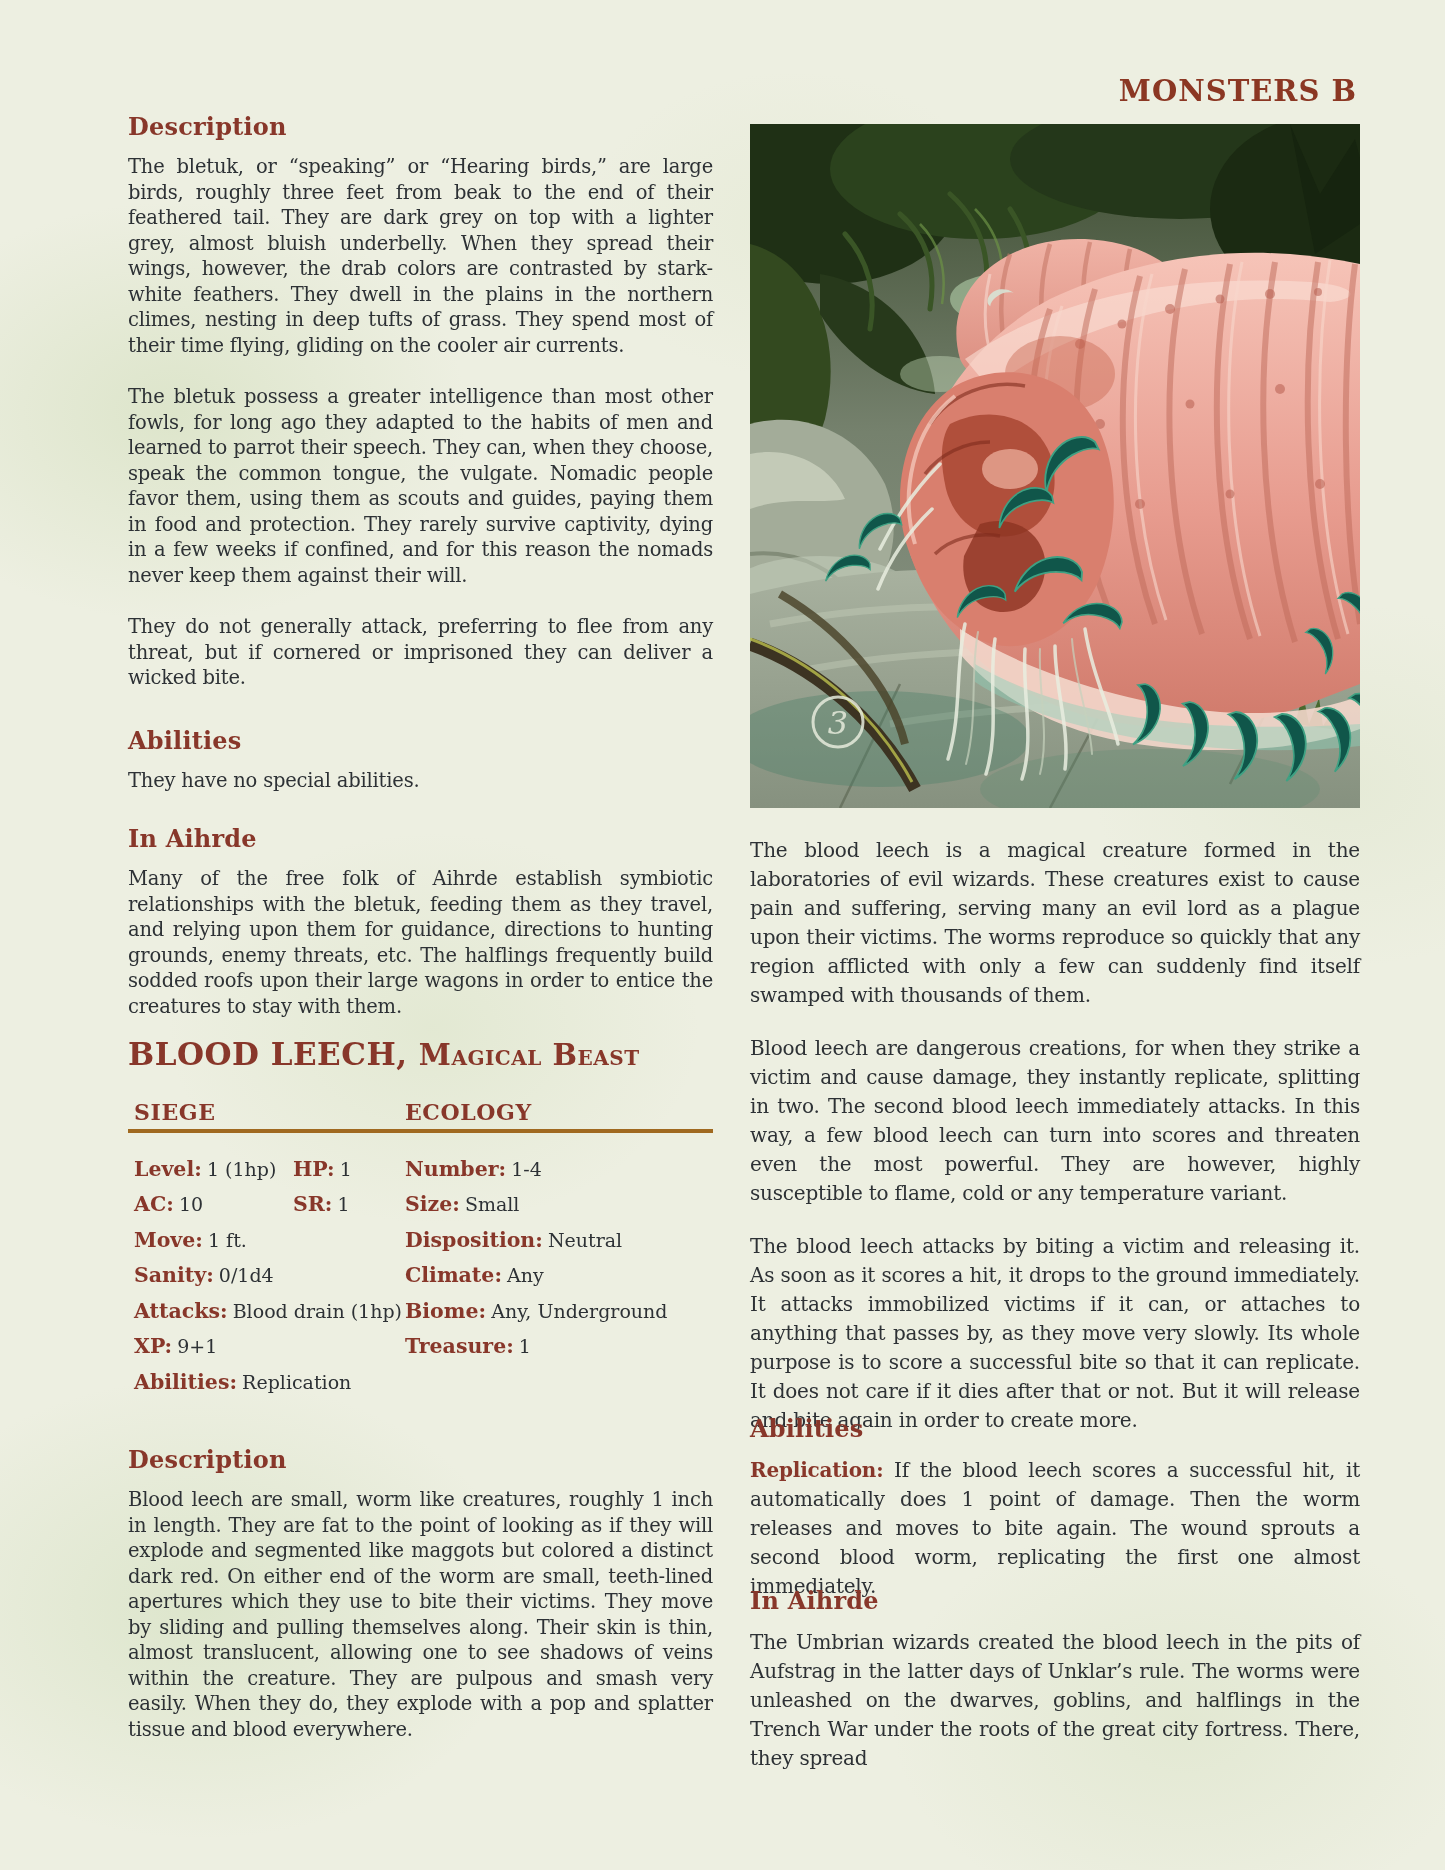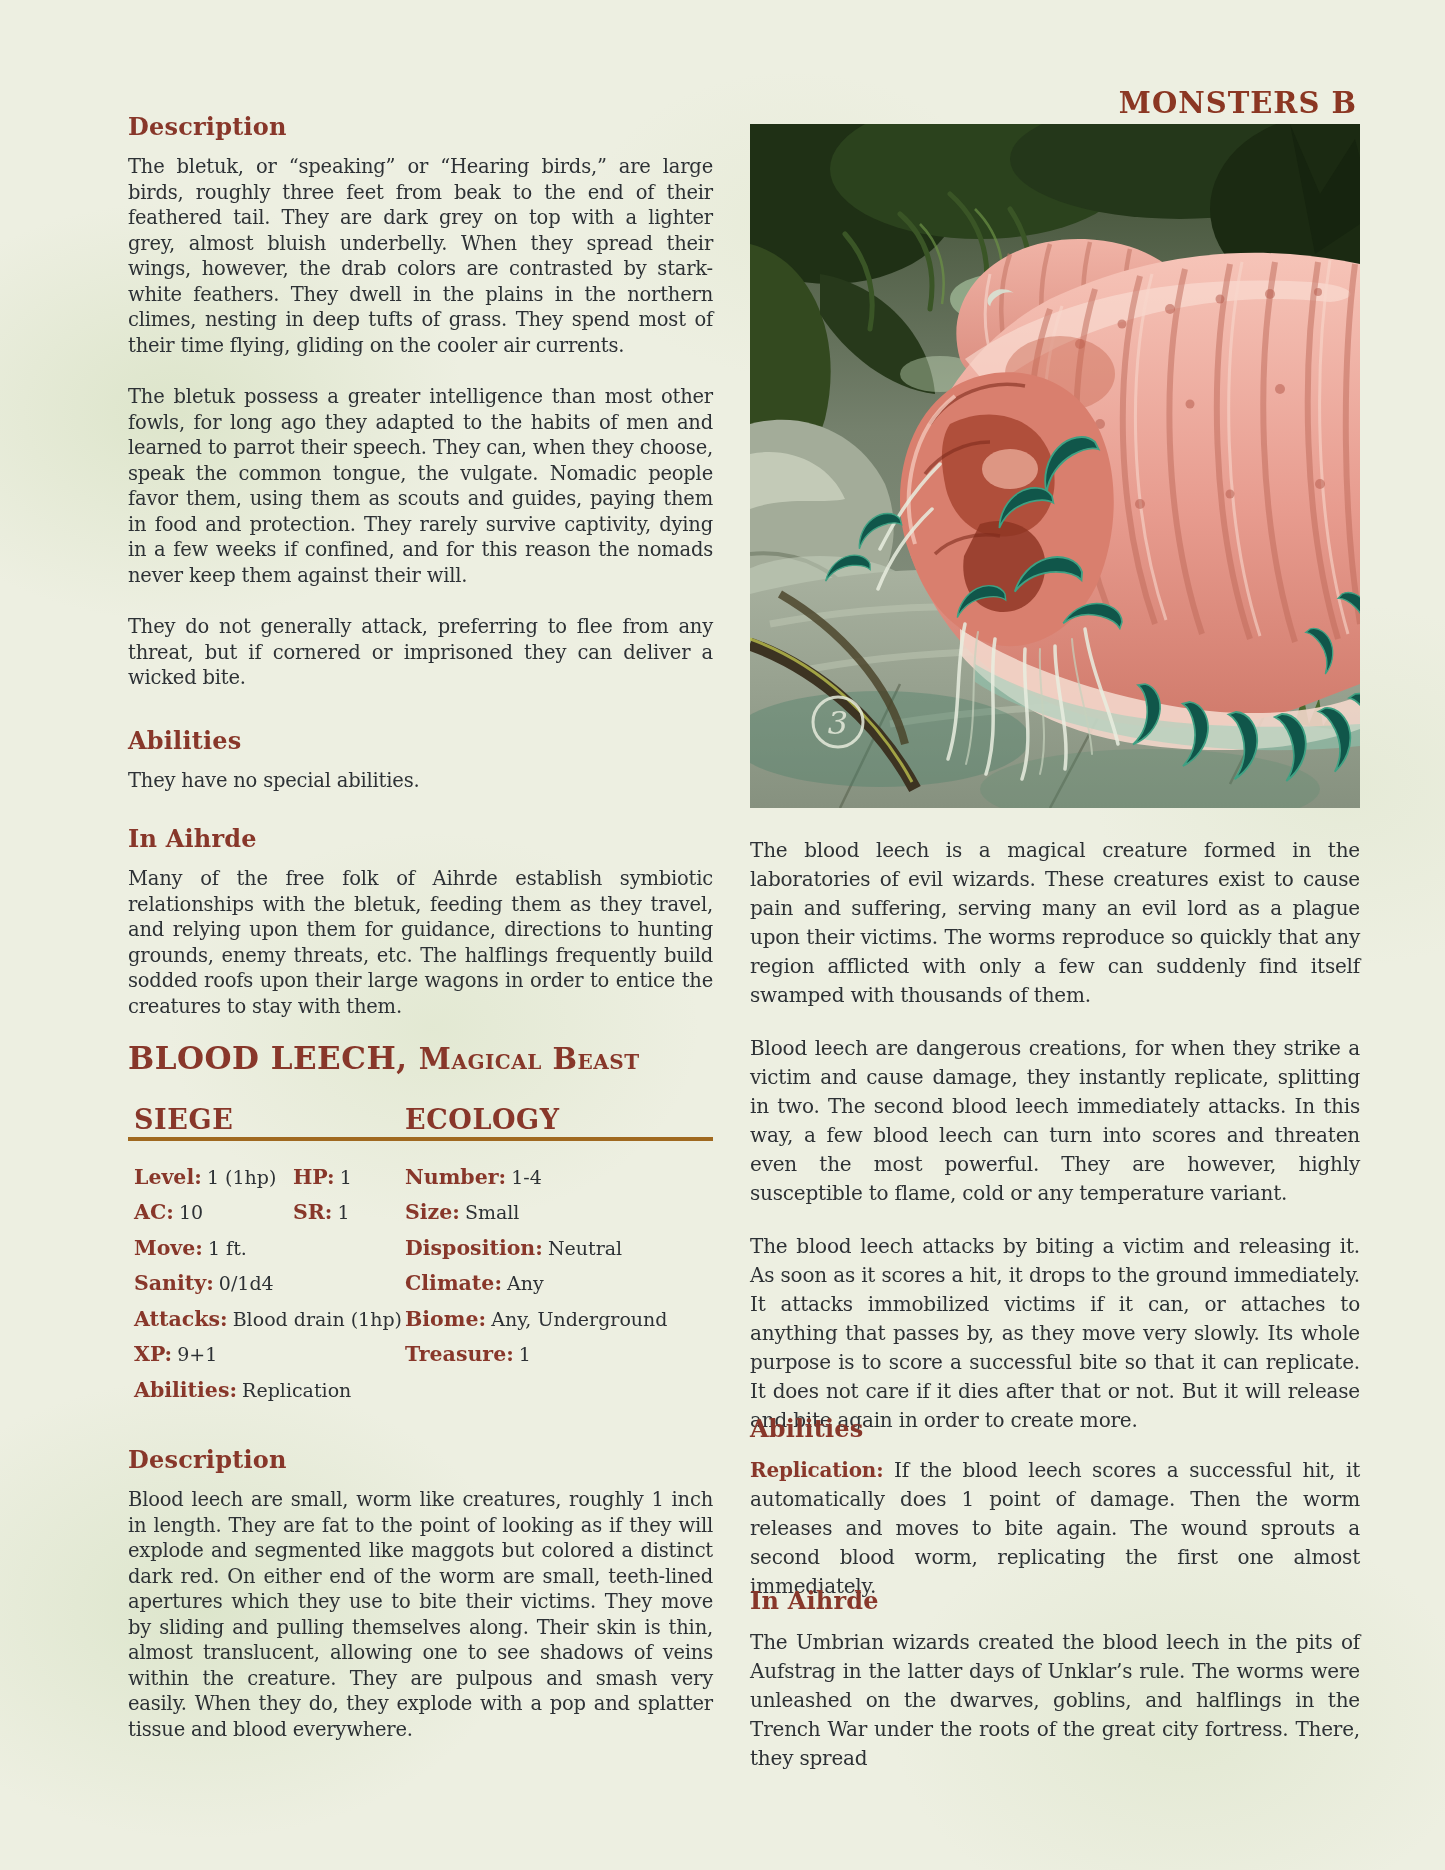--- a/index.html
+++ b/index.html
@@ -31,41 +31,41 @@
   .col-right p.body { font-size:20px; line-height:29px; margin-bottom:24px; }
 
   h3.sec {
     font-size:24px; line-height:30px; margin:0 0 12px 0;
     color:#88372a; font-weight:bold; letter-spacing:0.2px;
   }
   .top-a h3.sec { margin-top:0; }
 
   
   .running-head {
-    position:absolute; top:86px; right:88px;
+    position:absolute; top:74px; right:88px;
     font-size:29px; font-weight:bold; letter-spacing:1px; color:#8b3723;
   }
   .page-footer {
     position:absolute; top:1750px; right:112px;
     font-size:30px; font-weight:bold; letter-spacing:0.5px; color:#8e3a22;
     white-space:nowrap;
   }
 
   
   h2.monster-title {
-    margin:0; color:#88372a; font-weight:bold; line-height:52px; white-space:nowrap;
+    margin:0; color:#88372a; font-weight:bold; line-height:44px; white-space:nowrap;
   }
   h2.monster-title .t-main { font-size:31px; letter-spacing:0.5px; }
   h2.monster-title .t-type { font-size:29px; font-variant:small-caps; letter-spacing:0.5px; }
 
   
   .stat-block { margin-top:18px; }
   .stat-headers {
     display:grid; grid-template-columns:271px 1fr; padding-left:6px;
-    font-size:27px; font-weight:bold; letter-spacing:0.6px; color:#88372a;
+    font-size:22px; font-weight:bold; letter-spacing:0.6px; color:#88372a;
     line-height:30px;
   }
   .stat-rule { height:4px; background:#a06920; margin-top:2px; }
   .stat-rows { margin-top:18px; }
   .stat-row {
     display:grid; grid-template-columns:159px 112px 1fr;
     height:35.5px; align-items:center; padding-left:6px;
     white-space:nowrap;
   }
   .stat-row.wide { grid-template-columns:271px 1fr; }

